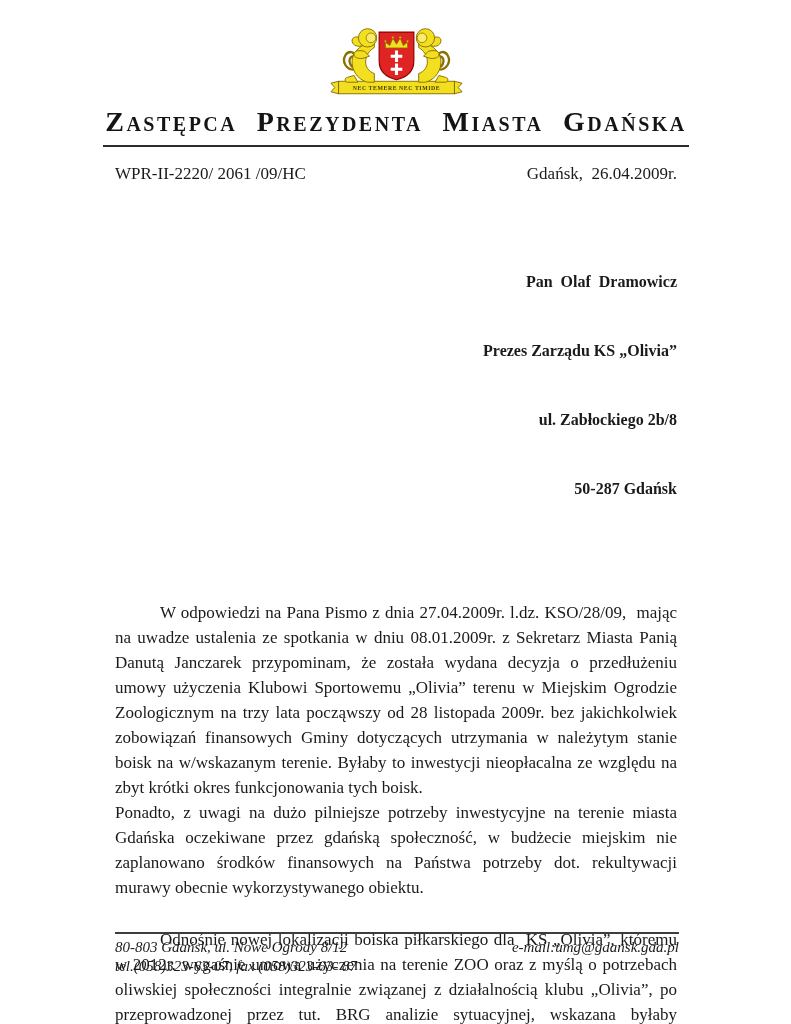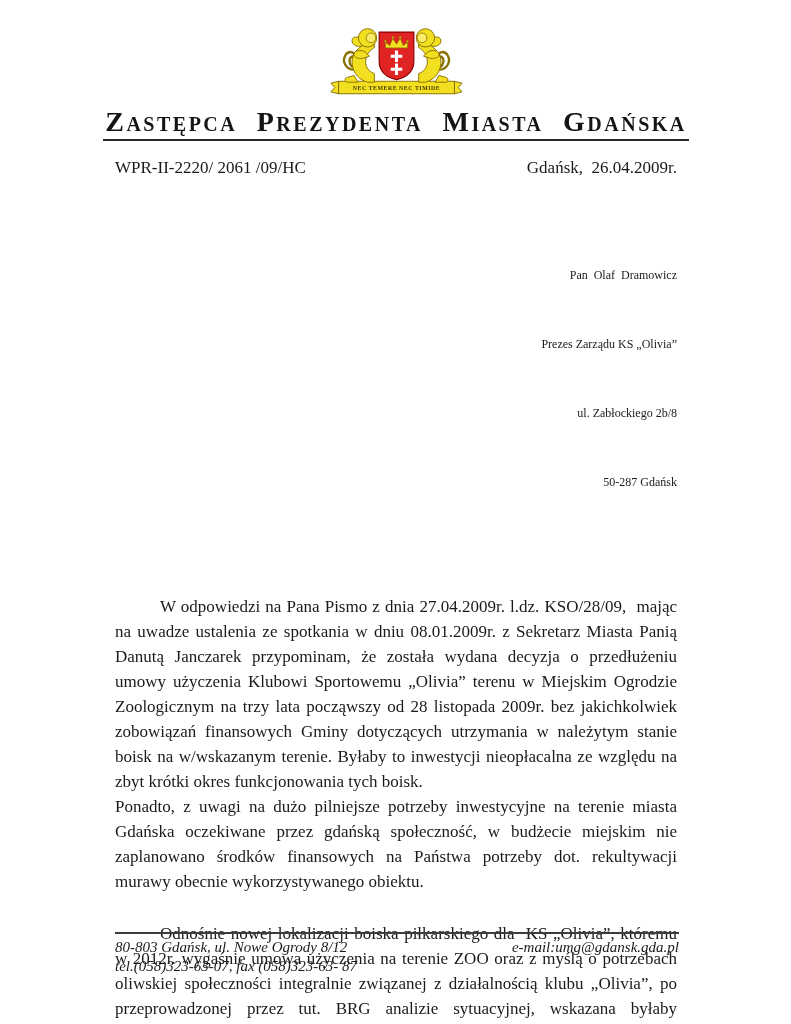--- a/index.html
+++ b/index.html
@@ -26,35 +26,35 @@
   .doc-title {
     font-size: 28px;
     font-weight: bold;
     font-variant: small-caps;
     letter-spacing: 2.5px;
     word-spacing: 10px;
     text-align: center;
     white-space: nowrap;
     color: #141414;
     border-bottom: 2px solid #2b2b2b;
-    padding-bottom: 1px;
+    padding-bottom: 7px;
     margin: 0 -12px;
   }
   .ref-row {
     margin-top: 17px;
     display: flex;
     justify-content: space-between;
     font-size: 17px;
     white-space: pre-wrap;
   }
   .recipient {
     margin-top: 40px;
     text-align: right;
-    font-weight: normal;
-    font-size: 12px;
+    font-weight: bold;
+    font-size: 16px;
     line-height: 23px;
     white-space: pre-wrap;
   }
   .body-text {
     margin-top: 54px;
     font-size: 17px;
     line-height: 25px;
     text-align: justify;
   }
   .para { white-space: pre-wrap; margin: 0; }

